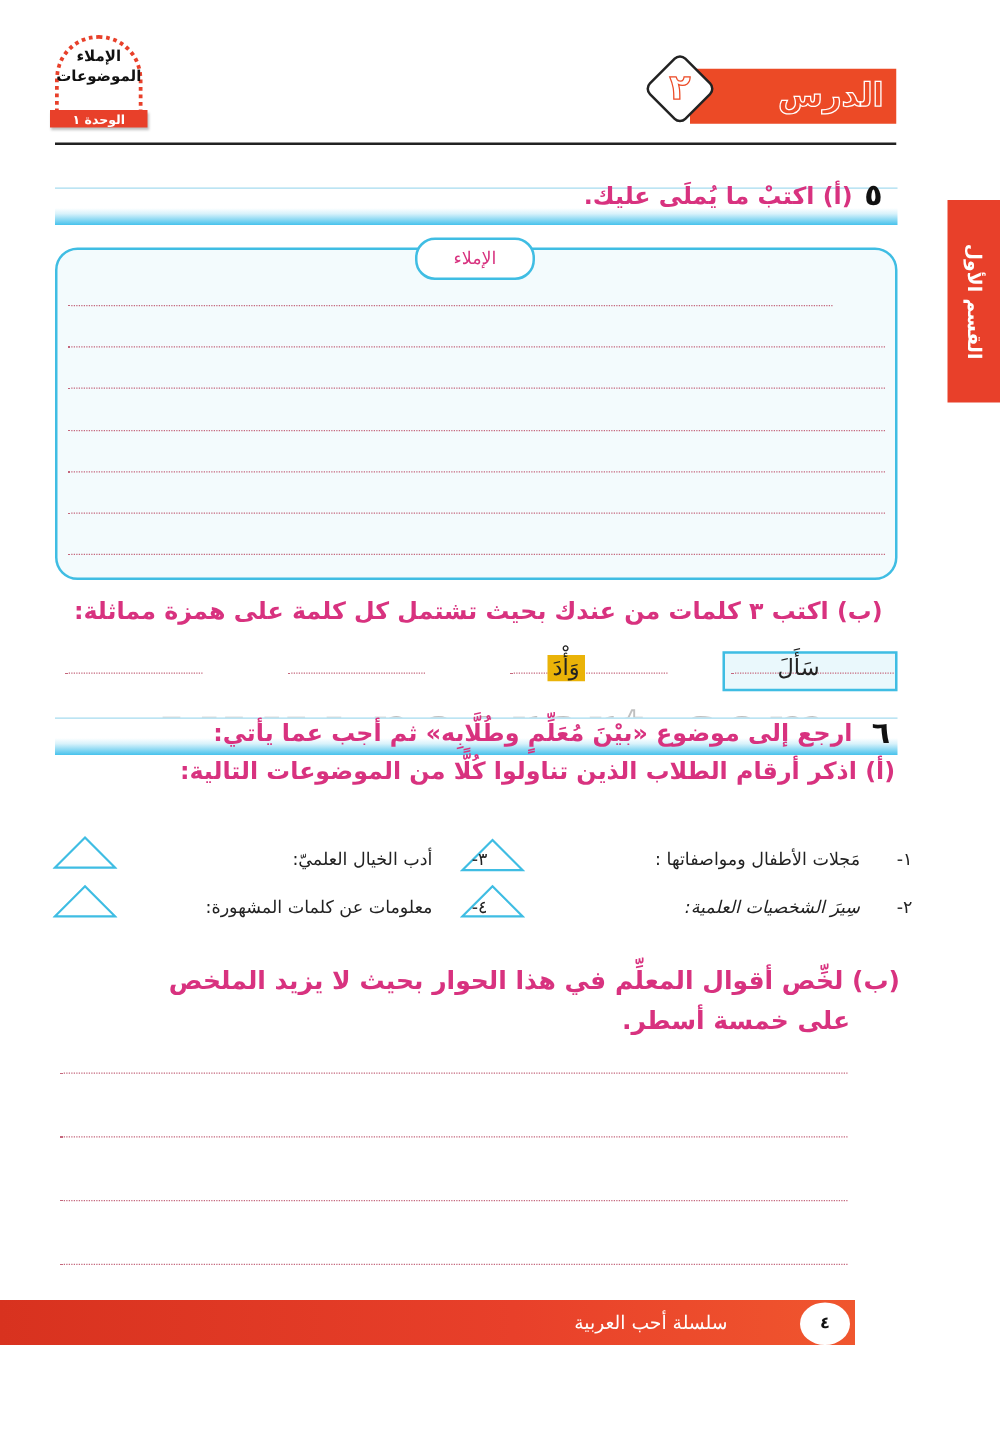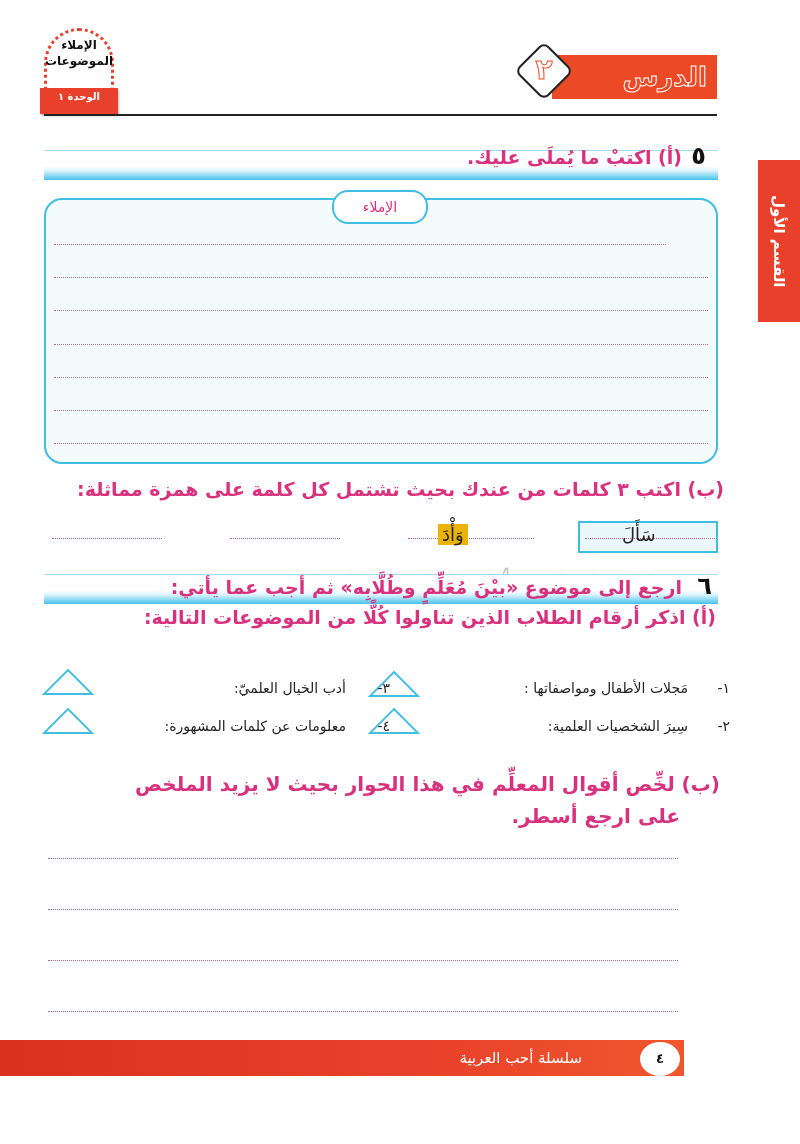--- a/index.html
+++ b/index.html
@@ -15,21 +15,21 @@
     border: 3px dotted #e8402a; border-radius: 36px 36px 6px 6px;
     background: #fff;
     display: flex; flex-direction: column; align-items: center; justify-content: flex-start;
     padding-top: 6px;
   }
   .unit-badge .dome span {
     font-family: "DejaVu Sans", sans-serif; font-weight: bold; font-size: 12px;
     line-height: 16px; color: #111; direction: rtl;
   }
   .unit-badge .bar {
-    position: absolute; left: 0; top: 60px; width: 78px; height: 26px;
+    position: absolute; left: 0; top: 60px; width: 78px; height: 14px;
     background: #e8402a; color: #fff; font-size: 10px; font-weight: bold;
     text-align: center; line-height: 18px; direction: rtl;
     box-shadow: 1px 2px 2px rgba(0,0,0,0.25);
   }
 
   .lesson-banner {
     position: absolute; left: 552px; top: 55px; width: 165px; height: 44px;
     background: #ec4a26;
   }
   .lesson-banner .title {
@@ -170,21 +170,21 @@
 <div class="dict-label">الإملاء</div>
 
 <div class="dot-line" style="left:54px; width:612px; top:244px;"></div>
 <div class="dot-line" style="left:54px; width:654px; top:277px;"></div>
 <div class="dot-line" style="left:54px; width:654px; top:310px;"></div>
 <div class="dot-line" style="left:54px; width:654px; top:344px;"></div>
 <div class="dot-line" style="left:54px; width:654px; top:377px;"></div>
 <div class="dot-line" style="left:54px; width:654px; top:410px;"></div>
 <div class="dot-line" style="left:54px; width:654px; top:443px;"></div>
 
-<div class="q-heading" style="right:76px; top:478px;">(ب) اكتب ٣ كلمات من عندك بحيث تشتمل كل كلمة على همزة مماثلة:</div>
+<div class="q-heading" style="right:94px; top:478px;">(ب) اكتب ٣ كلمات من عندك بحيث تشتمل كل كلمة على همزة مماثلة:</div>
 
 <div class="word-box"></div>
 <div class="dot-line" style="left:585px; width:130px; top:538px;"></div>
 <div class="word-text" style="left:622px; top:524px;">سَأَلَ</div>
 
 <div class="dot-line" style="left:408px; width:126px; top:538px;"></div>
 <div class="word-text" style="left:438px; top:524px; background:#eab308; padding:0 4px;">وَأْدَ</div>
 
 <div class="dot-line" style="left:230px; width:110px; top:538px;"></div>
 <div class="dot-line" style="left:52px; width:110px; top:538px;"></div>
@@ -198,39 +198,39 @@
 <div class="q-heading" style="right:118px; top:576px;">ارجع إلى موضوع «بيْنَ مُعَلِّمٍ وطُلَّابِه» ثم أجب عما يأتي:</div>
 <div class="q-heading" style="right:84px; top:606px;">(أ) اذكر أرقام الطلاب الذين تناولوا كُلًّا من الموضوعات التالية:</div>
 
 <div class="topic" style="right:70px; top:680px;">١-</div>
 <div class="topic" style="right:112px; top:680px;">مَجلات الأطفال ومواصفاتها :</div>
 <svg class="tri" style="left:368px; top:670px;" viewBox="0 0 52 28">
     <polygon points="26,2 50,26 2,26" fill="none" stroke="#3fbde3" stroke-width="1.8"></polygon>
   </svg>
 
 <div class="topic" style="right:70px; top:718px;">٢-</div>
-<div class="topic" style="right:112px; top:718px;">سِيرَ الشخصيات العلمية:</div>
+<div class="topic" style="right:112px; top:718px;font-style:italic;">سِيرَ الشخصيات العلمية:</div>
 <svg class="tri" style="left:368px; top:707px;" viewBox="0 0 52 28">
     <polygon points="26,2 50,26 2,26" fill="none" stroke="#3fbde3" stroke-width="1.8"></polygon>
   </svg>
 
 <div class="topic" style="right:410px; top:680px;">٣-</div>
 <div class="topic" style="right:454px; top:680px;">أدب الخيال العلميّ:</div>
 <svg class="tri" style="left:42px; top:668px;" viewBox="0 0 52 28">
     <polygon points="26,2 50,26 2,26" fill="none" stroke="#3fbde3" stroke-width="1.8"></polygon>
   </svg>
 
 <div class="topic" style="right:410px; top:718px;">٤-</div>
 <div class="topic" style="right:454px; top:718px;">معلومات عن كلمات المشهورة:</div>
 <svg class="tri" style="left:42px; top:707px;" viewBox="0 0 52 28">
     <polygon points="26,2 50,26 2,26" fill="none" stroke="#3fbde3" stroke-width="1.8"></polygon>
   </svg>
 
 <div class="q-heading" style="right:80px; top:772px; font-size:20px;">(ب) لخِّص أقوال المعلِّم في هذا الحوار بحيث لا يزيد الملخص</div>
-<div class="q-heading" style="right:120px; top:804px; font-size:20px;">على ارجع أسطر.</div>
+<div class="q-heading" style="right:120px; top:804px; font-size:20px;">على خمسة أسطر.</div>
 
 <div class="dot-line" style="left:48px; width:630px; top:858px;"></div>
 <div class="dot-line" style="left:48px; width:630px; top:909px;"></div>
 <div class="dot-line" style="left:48px; width:630px; top:960px;"></div>
 <div class="dot-line" style="left:48px; width:630px; top:1011px;"></div>
 
 <div class="footer-bar">
   <div class="footer-title">سلسلة أحب العربية</div>
 </div>
 <div class="page-num">٤</div>

